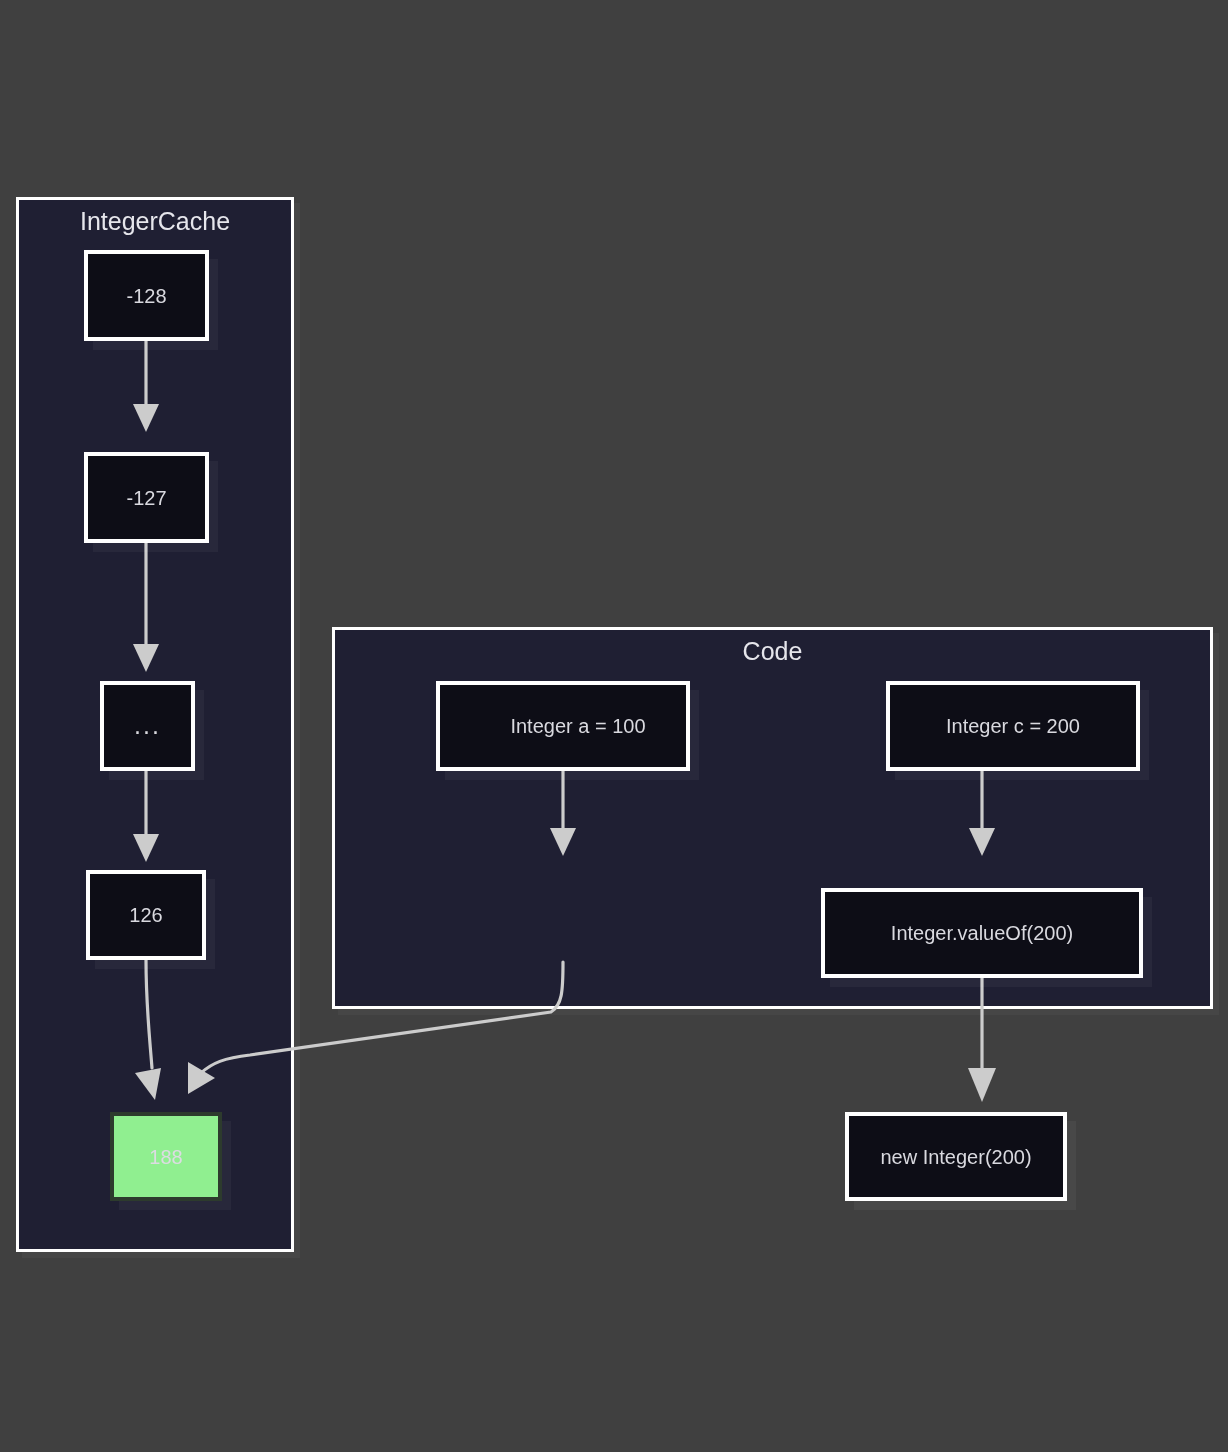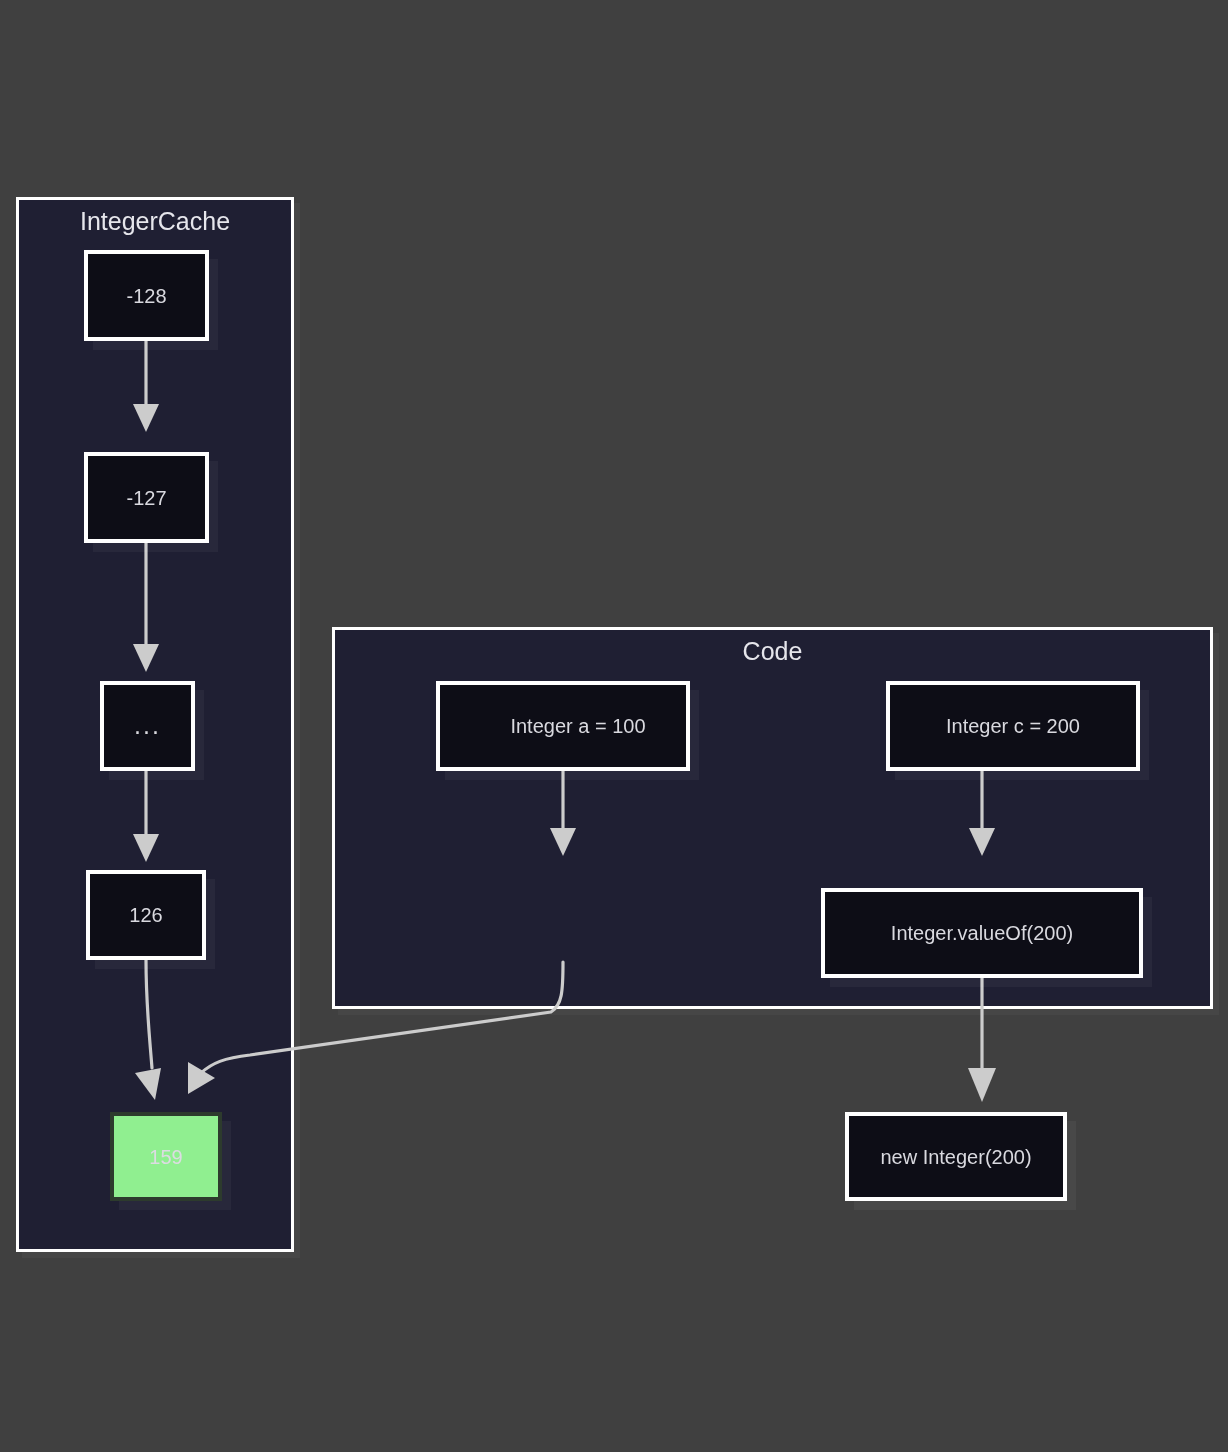--- a/index.html
+++ b/index.html
@@ -137,21 +137,21 @@
   </svg>
 
   <div class="node" style="left:84px; top:250px; width:125px; height:91px;">-128</div>
 
   <div class="node" style="left:84px; top:440px; width:125px; height:91px;margin-top:12px;">-127</div>
 
   <div class="node dots" style="left:100px; top:681px; width:95px; height:90px;">...</div>
 
   <div class="node" style="left:86px; top:870px; width:120px; height:90px;">126</div>
 
-  <div class="node green" style="left:110px; top:1112px; width:112px; height:89px;">159</div>
+  <div class="node green" style="left:110px; top:1112px; width:112px; height:89px;">188</div>
 
   <div class="node" style="left:436px; top:681px; width:254px; height:90px;padding-left:30px;">Integer a = 100</div>
 
 
   <div class="node" style="left:886px; top:681px; width:254px; height:90px;">Integer c = 200</div>
 
   <div class="node" style="left:821px; top:872px; width:322px; height:90px;margin-top:16px;">Integer.valueOf(200)</div>
 
   <div class="node" style="left:845px; top:1112px; width:222px; height:89px;">new Integer(200)</div>
 

